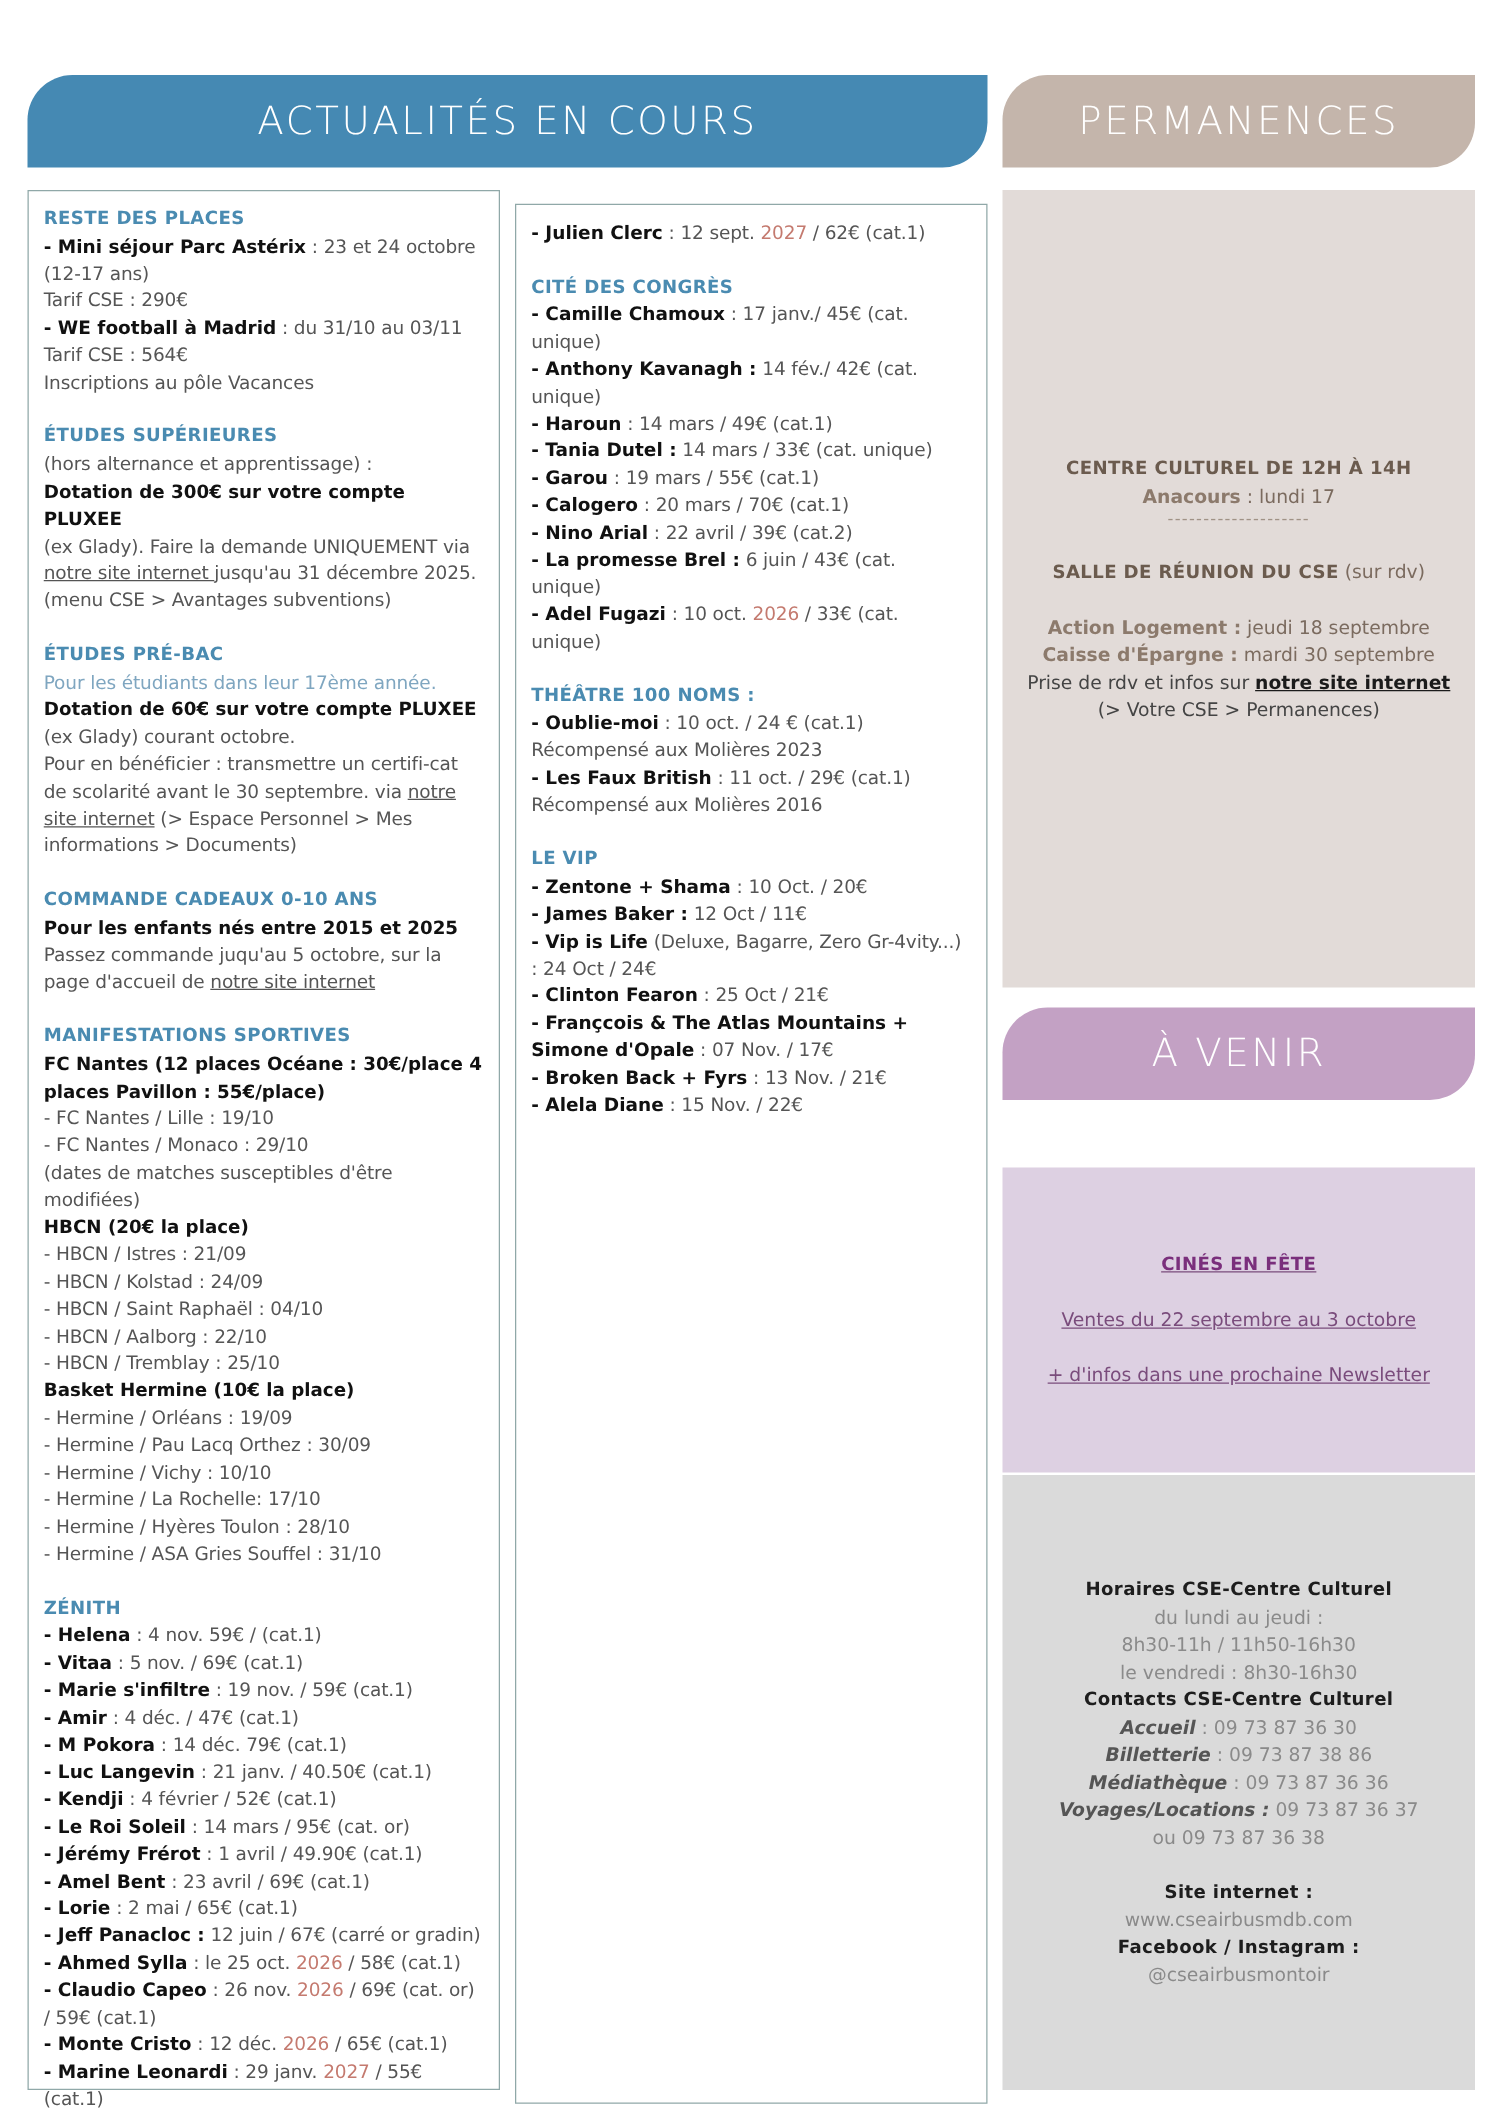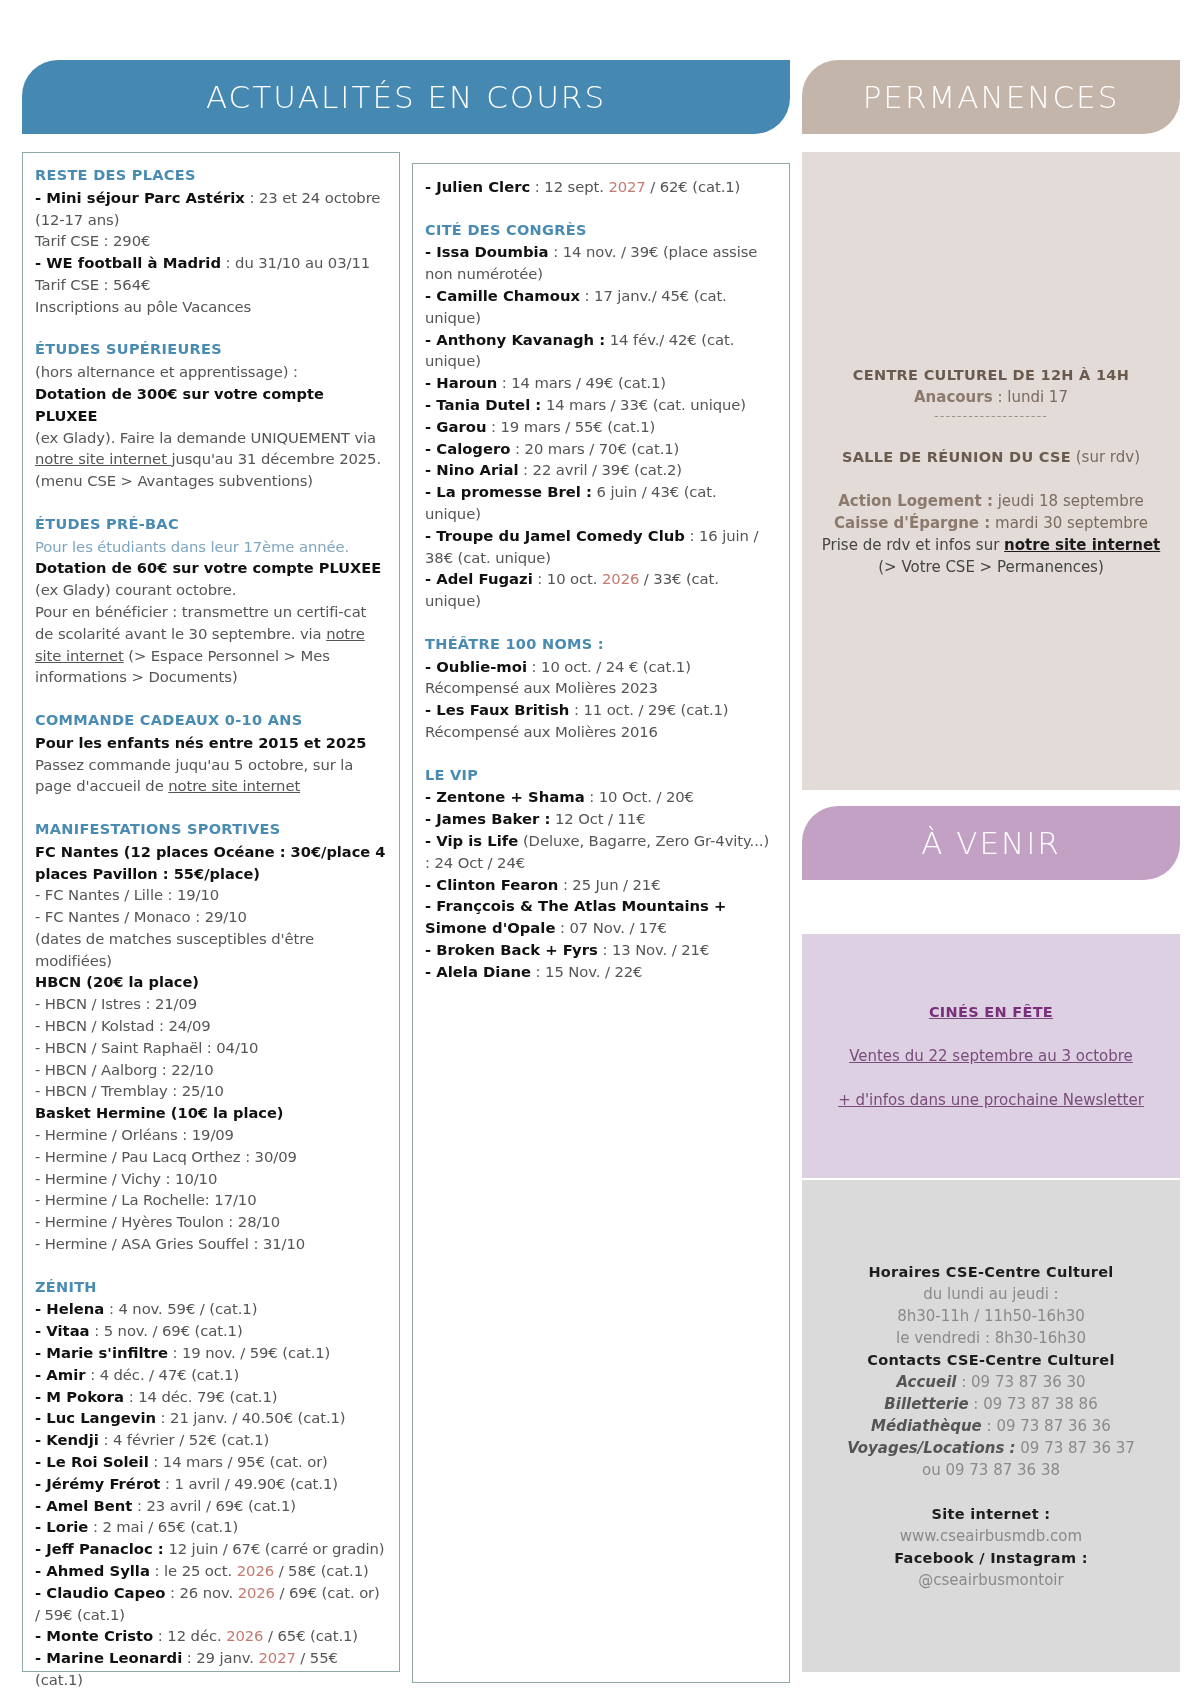--- a/index.html
+++ b/index.html
@@ -139,47 +139,45 @@
   </div>
 </div>
 
 <div class="col col-2">
   <div class="sec">
     <div class="line"><b>- Julien Clerc</b><span> : 12 sept. </span><span class="yr">2027</span><span> / 62€ (cat.1)</span></div>
   </div>
 
   <div class="sec">
     <div class="h">CITÉ DES CONGRÈS</div>
-    <div class="line"><b>- Issa Doumbia</b><span> : 14 nov. / 39€ (place assise non numérotée)</span></div>
     <div class="line"><b>- Camille Chamoux</b><span> : 17 janv./ 45€ (cat. unique)</span></div>
     <div class="line"><b>- Anthony Kavanagh :</b><span> 14 fév./ 42€ (cat. unique)</span></div>
     <div class="line"><b>- Haroun</b><span> : 14 mars / 49€ (cat.1)</span></div>
     <div class="line"><b>- Tania Dutel :</b><span> 14 mars / 33€ (cat. unique)</span></div>
     <div class="line"><b>- Garou</b><span> : 19 mars / 55€ (cat.1)</span></div>
     <div class="line"><b>- Calogero</b><span> : 20 mars / 70€ (cat.1)</span></div>
     <div class="line"><b>- Nino Arial</b><span> : 22 avril / 39€ (cat.2)</span></div>
     <div class="line"><b>- La promesse Brel :</b><span> 6 juin / 43€ (cat. unique)</span></div>
-    <div class="line"><b>- Troupe du Jamel Comedy Club</b><span> : 16 juin / 38€ (cat. unique)</span></div>
     <div class="line"><b>- Adel Fugazi</b><span> : 10 oct. </span><span class="yr">2026</span><span> / 33€ (cat. unique)</span></div>
   </div>
 
   <div class="sec">
     <div class="h">THÉÂTRE 100 NOMS :</div>
     <div class="line"><b>- Oublie-moi</b><span> : 10 oct. / 24 € (cat.1)</span></div>
     <div class="line">Récompensé aux Molières 2023</div>
     <div class="line"><b>- Les Faux British</b><span> : 11 oct. / 29€ (cat.1)</span></div>
     <div class="line">Récompensé aux Molières 2016</div>
   </div>
 
   <div class="sec">
     <div class="h">LE VIP</div>
     <div class="line"><b>- Zentone + Shama</b><span> : 10 Oct. / 20€</span></div>
     <div class="line"><b>- James Baker :</b><span> 12 Oct / 11€</span></div>
     <div class="line"><b>- Vip is Life</b><span> (Deluxe, Bagarre, Zero Gr-4vity...)  : 24 Oct / 24€</span></div>
-    <div class="line"><b>- Clinton Fearon</b><span> : 25 Jun / 21€</span></div>
+    <div class="line"><b>- Clinton Fearon</b><span> : 25 Oct / 21€</span></div>
     <div class="line"><b>- Françcois &amp; The Atlas Mountains + Simone d'Opale</b><span> : 07 Nov. / 17€</span></div>
     <div class="line"><b>- Broken Back + Fyrs</b><span> : 13 Nov. / 21€</span></div>
     <div class="line"><b>- Alela Diane</b><span> : 15 Nov. / 22€</span></div>
   </div>
 </div>
 
 <div class="panel panel-perm">
   <div class="ph">CENTRE CULTUREL DE 12H À 14H</div>
   <div><b>Anacours</b><span> : lundi 17</span></div>
   <div class="dash">--------------------</div>

